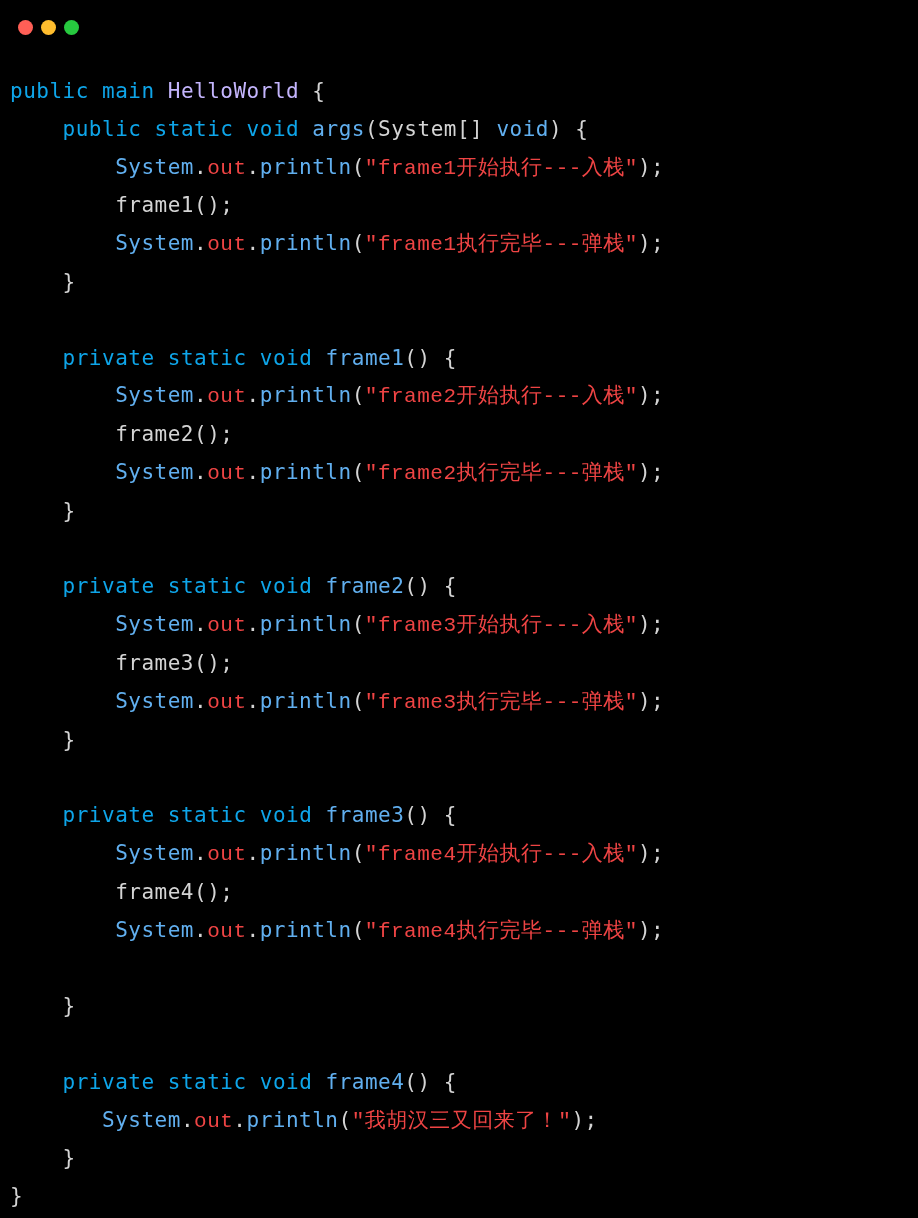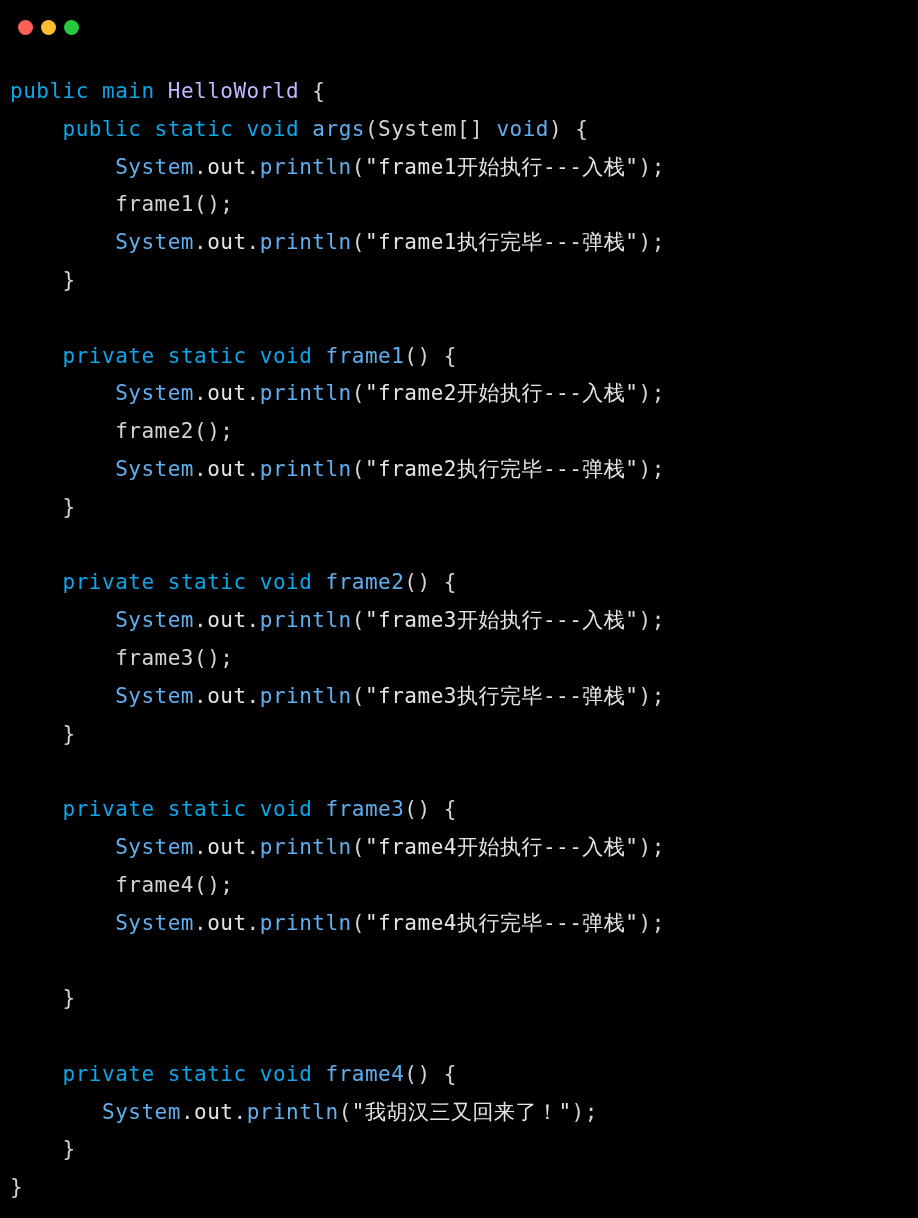--- a/index.html
+++ b/index.html
@@ -40,21 +40,21 @@
     .dot-green { background: #27c93f; }
     .code-area {
       padding: 28px 10px 10px 10px;
       white-space: pre;
       letter-spacing: 0.5px;
     }
     .kw-red { color: #0ea5e9; }
     .class-yellow { color: #c4b5fd; }
     .method-blue { color: #61afef; }
     .punct { color: #d4d4d4; }
-    .field-yellow { color: #e5e5e5; }
+    .field-yellow { color: #ef4444; font-family: Liberation Mono, monospace; }
     .plain { color: #d4d4d4; }
   </style>
 </head>
 <body>
 
 <div class="window">
   <div class="titlebar">
     <div class="dot dot-red"></div>
     <div class="dot dot-yellow"></div>
     <div class="dot dot-green"></div>

